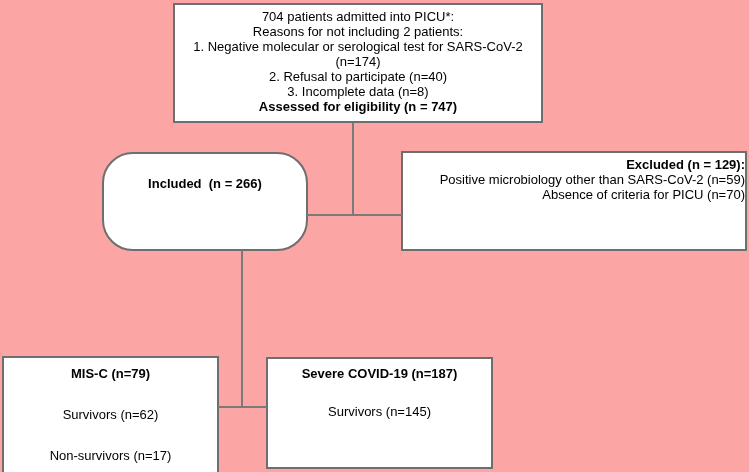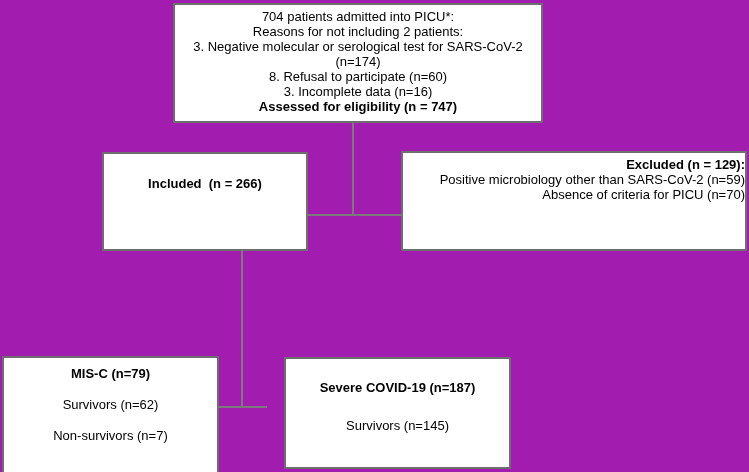--- a/index.html
+++ b/index.html
@@ -4,21 +4,21 @@
 <style>
   html, body {
     margin: 0;
     padding: 0;
     background: #ffffff;
   }
   .canvas {
     position: relative;
     width: 749px;
     height: 472px;
-    background: #a21caf;
+    background: #fca5a5;
     font-family: "Liberation Sans", "DejaVu Sans", sans-serif;
     font-size: 13px;
     line-height: 15px;
     color: #000000;
     overflow: hidden;
   }
   .box {
     position: absolute;
     box-sizing: border-box;
     border: 2px solid #6e6e6e;
@@ -26,67 +26,67 @@
     text-align: center;
   }
   .line {
     display: block;
     white-space: nowrap;
   }
   .bold { font-weight: bold; }
 
   
   #box-eligibility { left: 173px; top: 3px;   width: 370px; height: 120px; padding-top: 4px; }
-  #box-included    { left: 102px; top: 152px; width: 206px; height: 99px;  padding-top: 22px; }
+  #box-included    { left: 102px; top: 152px; width: 206px; height: 99px;  padding-top: 22px; border-radius: 31px; }
   #box-excluded    { left: 401px; top: 151px; width: 346px; height: 100px; padding-top: 4px; text-align: right; }
   #box-misc        { left: 2px;   top: 356px; width: 217px; height: 124px; padding-top: 8px; }
-  #box-severe      { left: 284px; top: 357px; width: 227px; height: 112px; padding-top: 21px; }
+  #box-severe      { left: 266px; top: 357px; width: 227px; height: 112px; padding-top: 7px; }
 
   #box-excluded .line + .line { }
-  #box-misc .line + .line     { margin-top: 16px; }
+  #box-misc .line + .line     { margin-top: 26px; }
   #box-severe .line + .line   { margin-top: 23px; }
 
   .connector {
     position: absolute;
     background: #7a7a7a;
   }
   #conn-v-top      { left: 352px; top: 123px; width: 2px;  height: 92px; }
   #conn-h-top      { left: 307px; top: 214px; width: 95px; height: 2px; }
   #conn-v-included { left: 241px; top: 250px; width: 2px;  height: 158px; }
   #conn-h-bottom   { left: 218px; top: 406px; width: 49px; height: 2px; }
 </style>
 </head>
 <body>
 
 <div class="canvas">
 
   <div class="box" id="box-eligibility">
     <span class="line">704 patients admitted into PICU*:</span>
     <span class="line">Reasons for not including 2 patients:</span>
-    <span class="line">3. Negative molecular or serological test for SARS-CoV-2</span>
+    <span class="line">1. Negative molecular or serological test for SARS-CoV-2</span>
     <span class="line">(n=174)</span>
-    <span class="line">8. Refusal to participate (n=60)</span>
-    <span class="line">3. Incomplete data (n=16)</span>
+    <span class="line">2. Refusal to participate (n=40)</span>
+    <span class="line">3. Incomplete data (n=8)</span>
     <span class="line bold">Assessed for eligibility (n = 747)</span>
   </div>
 
   <div class="box" id="box-included">
     <span class="line bold">Included &nbsp;(n = 266)</span>
   </div>
 
   <div class="box" id="box-excluded">
     <span class="line bold">Excluded (n = 129):</span>
     <span class="line">Positive microbiology other than SARS-CoV-2 (n=59)</span>
     <span class="line">Absence of criteria for PICU (n=70)</span>
   </div>
 
   <div class="box" id="box-misc">
     <span class="line bold">MIS-C (n=79)</span>
     <span class="line">Survivors (n=62)</span>
-    <span class="line">Non-survivors (n=7)</span>
+    <span class="line">Non-survivors (n=17)</span>
   </div>
 
   <div class="box" id="box-severe">
     <span class="line bold">Severe COVID-19 (n=187)</span>
     <span class="line">Survivors (n=145)</span>
   </div>
 
   <div class="connector" id="conn-v-top"></div>
   <div class="connector" id="conn-h-top"></div>
   <div class="connector" id="conn-v-included"></div>

